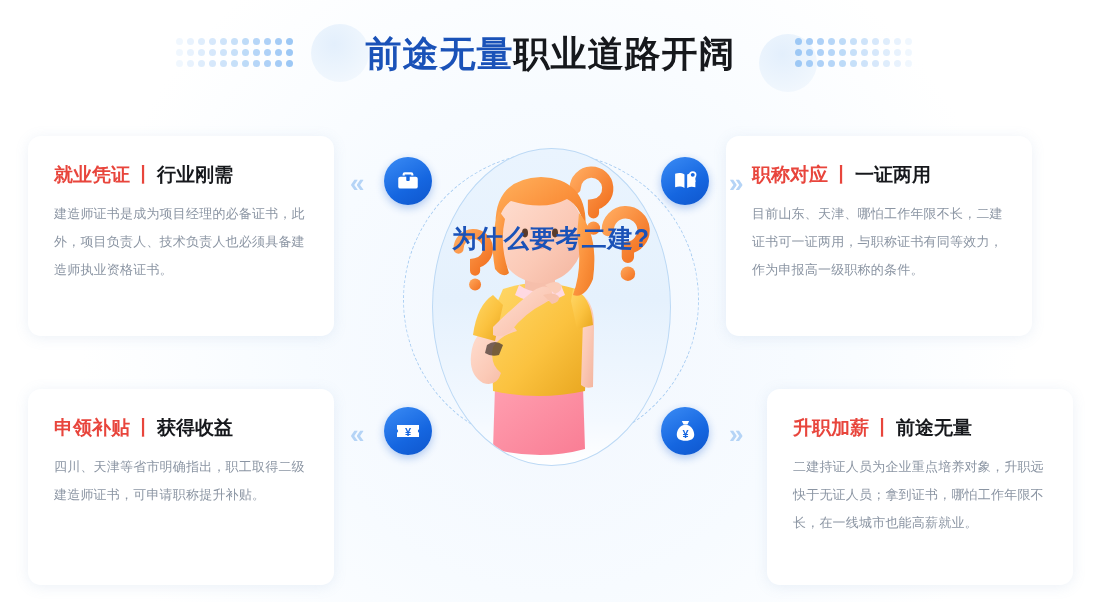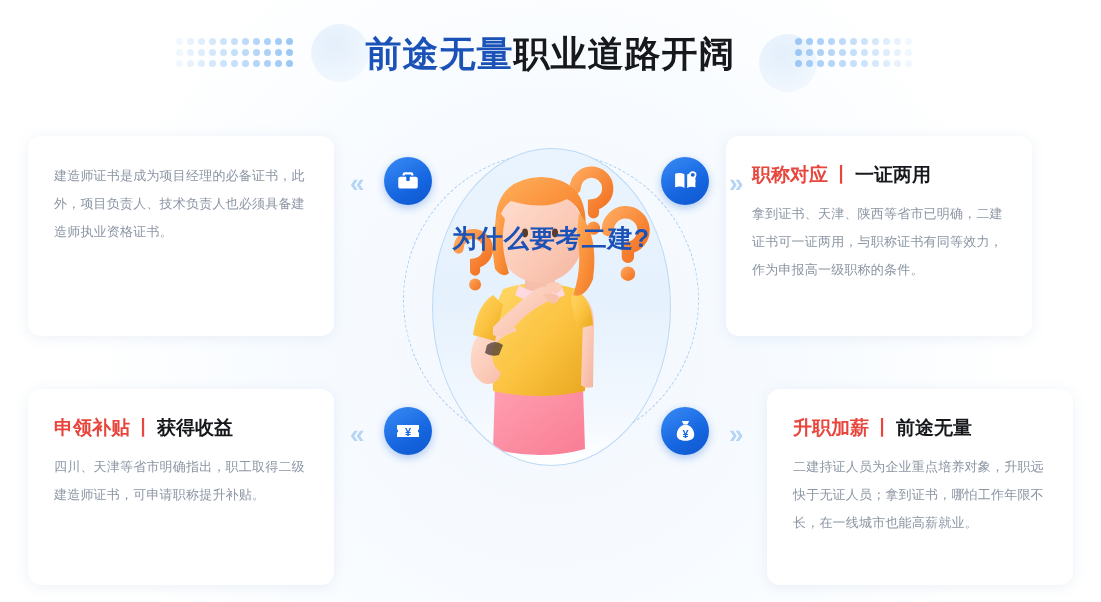--- a/index.html
+++ b/index.html
@@ -237,28 +237,31 @@
         <span class="dot" style="left: 99px; top: 22px; opacity: 0.23;"></span>
         <span class="dot" style="left: 110px; top: 22px; opacity: 0.15;"></span>
       </div>
 
     <div class="title">
       <span class="t-blue">前途无量</span><span class="t-dark">职业道路开阔</span>
     </div>
   </div>
 
   <div class="card card-tl">
+    <div class="card-title">
+      <span class="c-red">就业凭证</span><span class="c-bar">丨</span><span class="c-dark">行业刚需</span>
+    </div>
     <div class="card-body">建造师证书是成为项目经理的必备证书，此外，项目负责人、技术负责人也必须具备建造师执业资格证书。</div>
   </div>
 
   <div class="card card-tr">
     <div class="card-title">
       <span class="c-red">职称对应</span><span class="c-bar">丨</span><span class="c-dark">一证两用</span>
     </div>
-    <div class="card-body">拿到证书、天津、陕西等省市已明确，二建证书可一证两用，与职称证书有同等效力，作为申报高一级职称的条件。</div>
+    <div class="card-body">目前山东、天津、哪怕工作年限不长，二建证书可一证两用，与职称证书有同等效力，作为申报高一级职称的条件。</div>
   </div>
 
   <div class="card card-br">
     <div class="card-title">
       <span class="c-red">升职加薪</span><span class="c-bar">丨</span><span class="c-dark">前途无量</span>
     </div>
     <div class="card-body">二建持证人员为企业重点培养对象，升职远快于无证人员；拿到证书，哪怕工作年限不长，在一线城市也能高薪就业。</div>
   </div>
 
   <div class="card card-bl">

